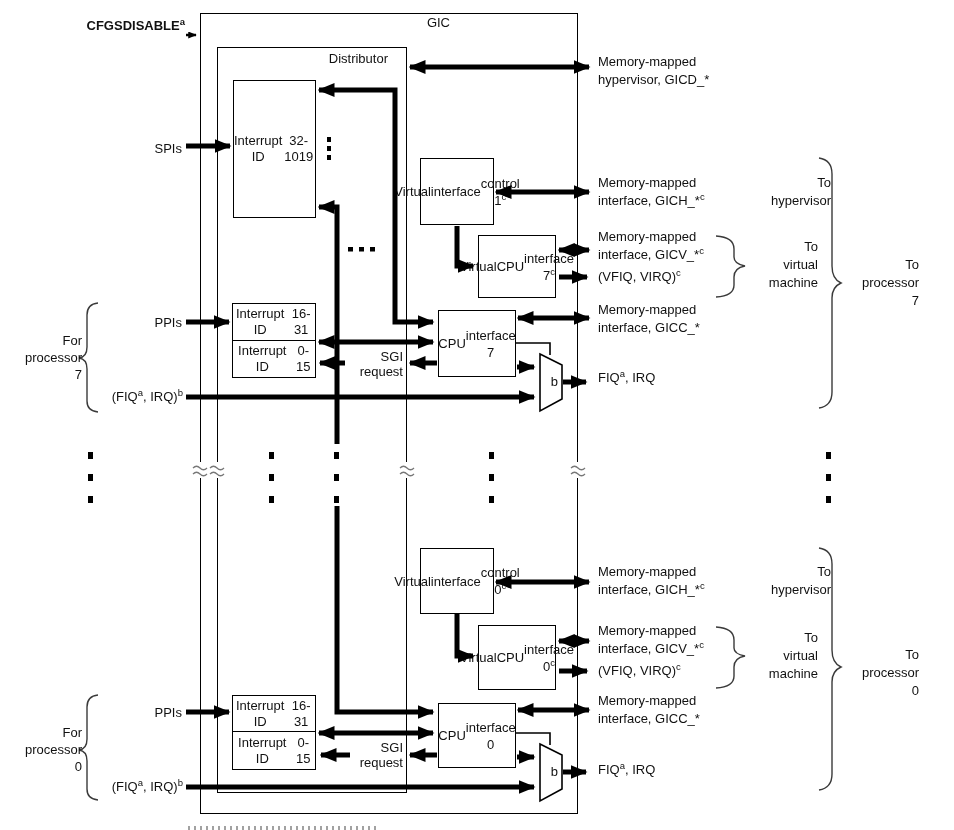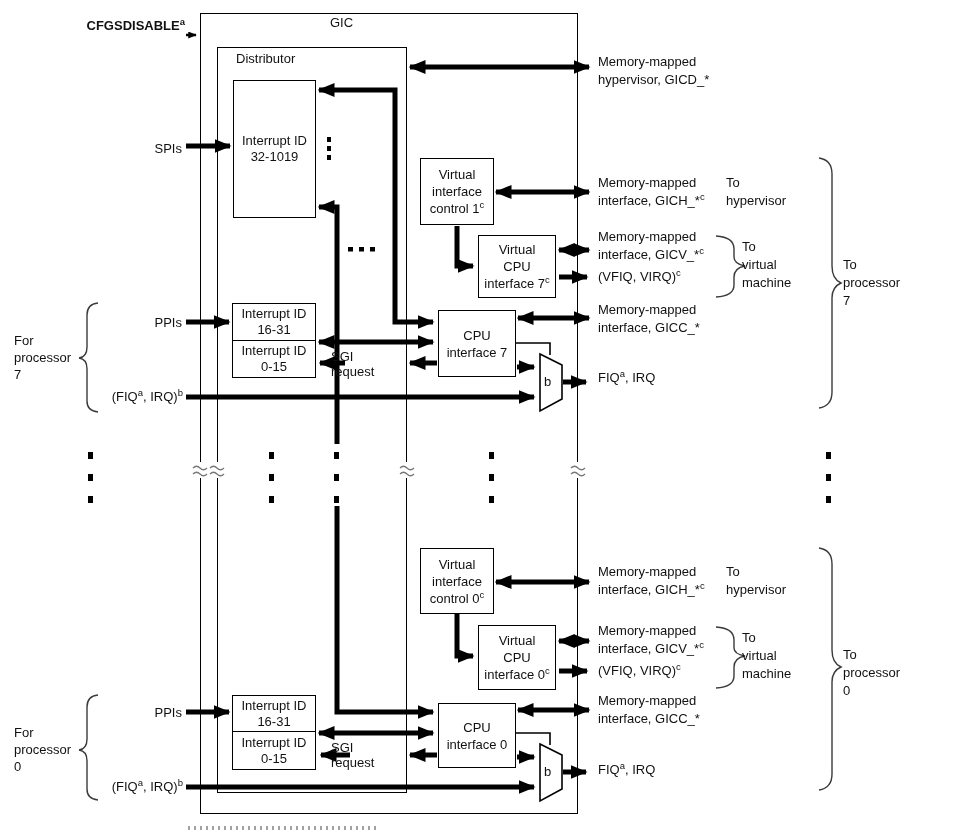--- a/index.html
+++ b/index.html
@@ -1,43 +1,43 @@
 <!DOCTYPE html>
 <html><head>
 <meta charset="utf-8">
 <style>
   html,body{margin:0;padding:0;background:#fff}
   .stage{position:relative;width:954px;height:830px;background:#fff;overflow:hidden;
          font-family:"Liberation Sans",sans-serif;font-size:13px;color:#111}
   .frame{position:absolute;border:1.6px solid #000;box-sizing:border-box;background:transparent;z-index:1}
   .box{position:absolute;border:1.6px solid #000;background:#fff;box-sizing:border-box;z-index:2;
-       display:flex;flex-direction:column;align-items:center;justify-content:center;
+       display:flex;flex-direction:row;align-items:center;justify-content:center;
        text-align:center;line-height:16px}
   .box.l17{line-height:17px}
   .lbl{position:absolute;z-index:6;line-height:18px;white-space:nowrap}
-  .lbl.ctr{text-align:left;white-space:normal}
+  .lbl.ctr{text-align:right;white-space:normal}
   .lbl.rt{text-align:right}
   .lbl.l17{line-height:17px}
   .lbl.l15{line-height:15px}
   .bold{font-weight:bold}
   sup{font-size:9.5px;line-height:0}
   svg.overlay{position:absolute;left:0;top:0;z-index:5;pointer-events:none}
   .sliver{position:absolute;z-index:6;height:4px;opacity:.55;
           background:repeating-linear-gradient(90deg,#555 0 2px,transparent 2px 6px)}
 </style>
 </head>
 <body>
 
 <div class="stage">
 
   <div class="frame" style="left:200px;top:13px;width:378px;height:801px"></div>
   <div class="frame" style="left:217px;top:47px;width:190px;height:746px"></div>
 
   <div class="lbl ctr" style="left:330px;top:14px;width:120px"><span>GIC</span></div>
-  <div class="lbl ctr" style="left:236px;top:50px;width:120px"><span>Distributor</span></div>
+  <div class="lbl ctr" style="left:268px;top:50px;width:120px"><span>Distributor</span></div>
 
   <div class="box" style="left:233px;top:80px;width:83px;height:138px">
     <span>Interrupt ID</span>
     <span>32-1019</span>
   </div>
 
   <div class="box l17" style="left:420px;top:158px;width:74px;height:67px">
     <span>Virtual</span>
     <span>interface</span>
     <span><span>control 1</span><sup>c</sup></span>

